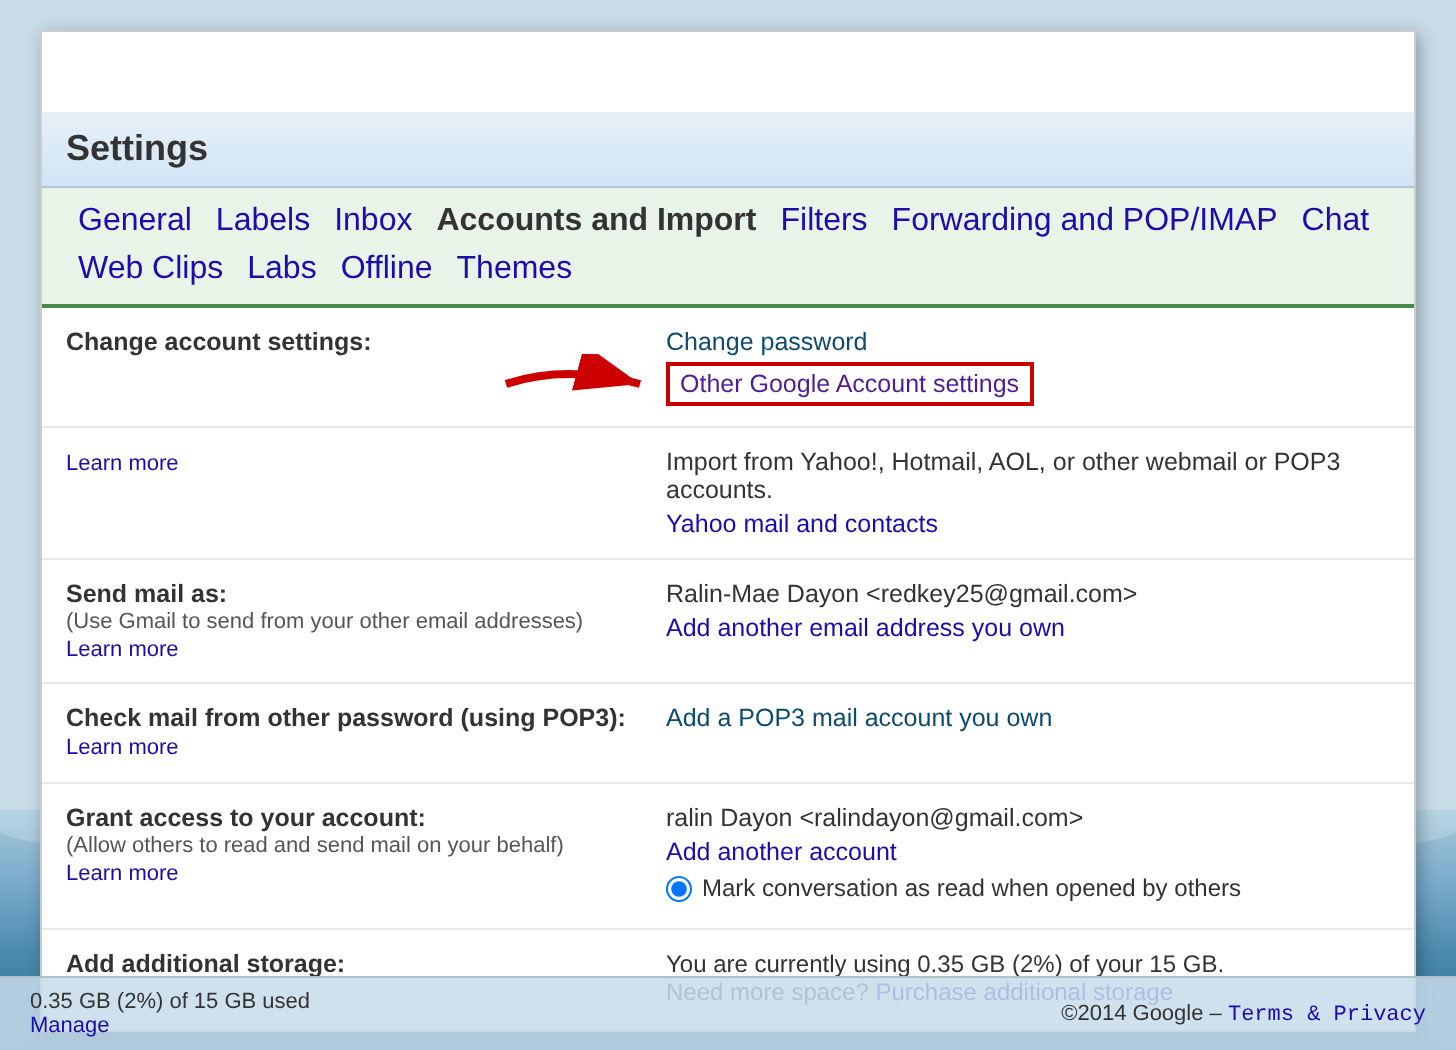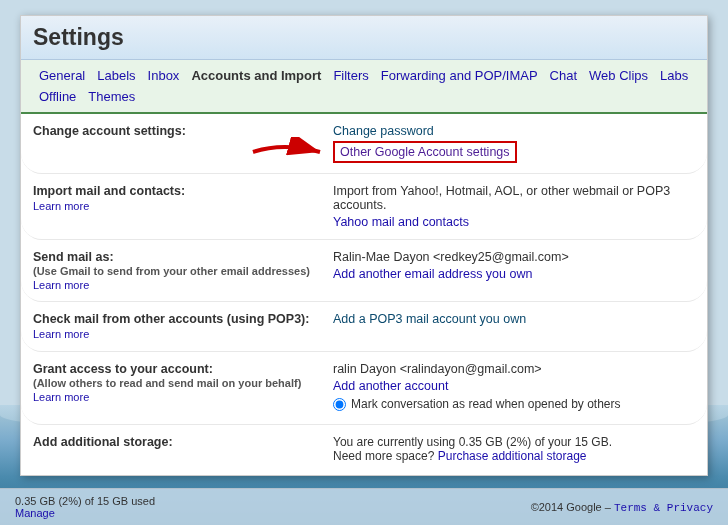--- a/index.html
+++ b/index.html
@@ -40,61 +40,61 @@
       margin: 15px 20px;
       background: white;
       border: 1px solid #ccc;
       box-shadow: 2px 2px 8px rgba(0,0,0,0.3);
     }
 
     .settings-header {
       background: linear-gradient(180deg, #e8f0f8 0%, #d0e4f4 100%);
       padding: 8px 12px;
       border-bottom: 1px solid #b0c8e0;
-      font-size: 23px;
+      font-size: 18px;
       font-weight: bold;
       color: #333;
+      margin-top: 40px;
     }
 
     .settings-nav {
       background: #e8f4e8;
       padding: 5px 12px;
       border-bottom: 2px solid #4a8a4a;
       display: flex;
       gap: 0;
       flex-wrap: wrap;
       align-items: center;
     }
 
     .nav-item {
       padding: 3px 6px;
       color: #1a0dab;
       text-decoration: none;
-      font-size: 13px;
+      font-size: 16px;
       cursor: pointer;
       white-space: nowrap;
     }
 
     .nav-item.active {
       color: #333;
       font-weight: bold;
       text-decoration: none;
       cursor: default;
     }
 
     .settings-content {
       padding: 0;
     }
 
     .settings-row {
       display: flex;
       border-bottom: 1px solid #e8e8e8;
       padding: 10px 12px;
       min-height: 50px;
-      border-radius: 21px;
     }
 
     .settings-row:last-child {
       border-bottom: none;
     }
 
     .row-label {
       width: 300px;
       min-width: 300px;
       padding-right: 15px;
@@ -205,21 +205,21 @@
 
     
     .label-title {
       font-weight: bold;
       color: #333;
     }
 
     .label-subtitle {
       font-size: 11px;
       color: #555;
-      font-weight: bold;
+      font-weight: normal;
       display: block;
       margin-top: 1px;
     }
   </style>
 </head>
 <body>
 
 <div class="ocean-bg">
   <div class="ocean-wave"></div>
 </div>
@@ -264,21 +264,20 @@
               <path d="M 5 15 Q 35 5 72 15" stroke="#cc0000" stroke-width="4" fill="none" marker-end="url(#arrowhead)"></path>
             </svg>
           </div>
           <a class="link-highlighted">Other Google Account settings</a>
         </div>
       </div>
     </div>
 
     <div class="settings-row">
       <div class="row-label">
-        <span class="label-title">Import mail and contacts:</span>
         <a class="learn-more">Learn more</a>
       </div>
       <div class="row-content">
         <span>Import from Yahoo!, Hotmail, AOL, or other webmail or POP3 accounts.</span>
         <a class="action-link">Yahoo mail and contacts</a>
       </div>
     </div>
 
     <div class="settings-row">
       <div class="row-label">
@@ -287,21 +286,21 @@
         <a class="learn-more">Learn more</a>
       </div>
       <div class="row-content">
         <span>Ralin-Mae Dayon &lt;redkey25@gmail.com&gt;</span>
         <a class="action-link">Add another email address you own</a>
       </div>
     </div>
 
     <div class="settings-row">
       <div class="row-label">
-        <span class="label-title">Check mail from other accounts (using POP3):</span>
+        <span class="label-title">Check mail from other password (using POP3):</span>
         <a class="learn-more">Learn more</a>
       </div>
       <div class="row-content">
         <a class="link-blue">Add a POP3 mail account you own</a>
       </div>
     </div>
 
 
     <div class="settings-row">
       <div class="row-label">

